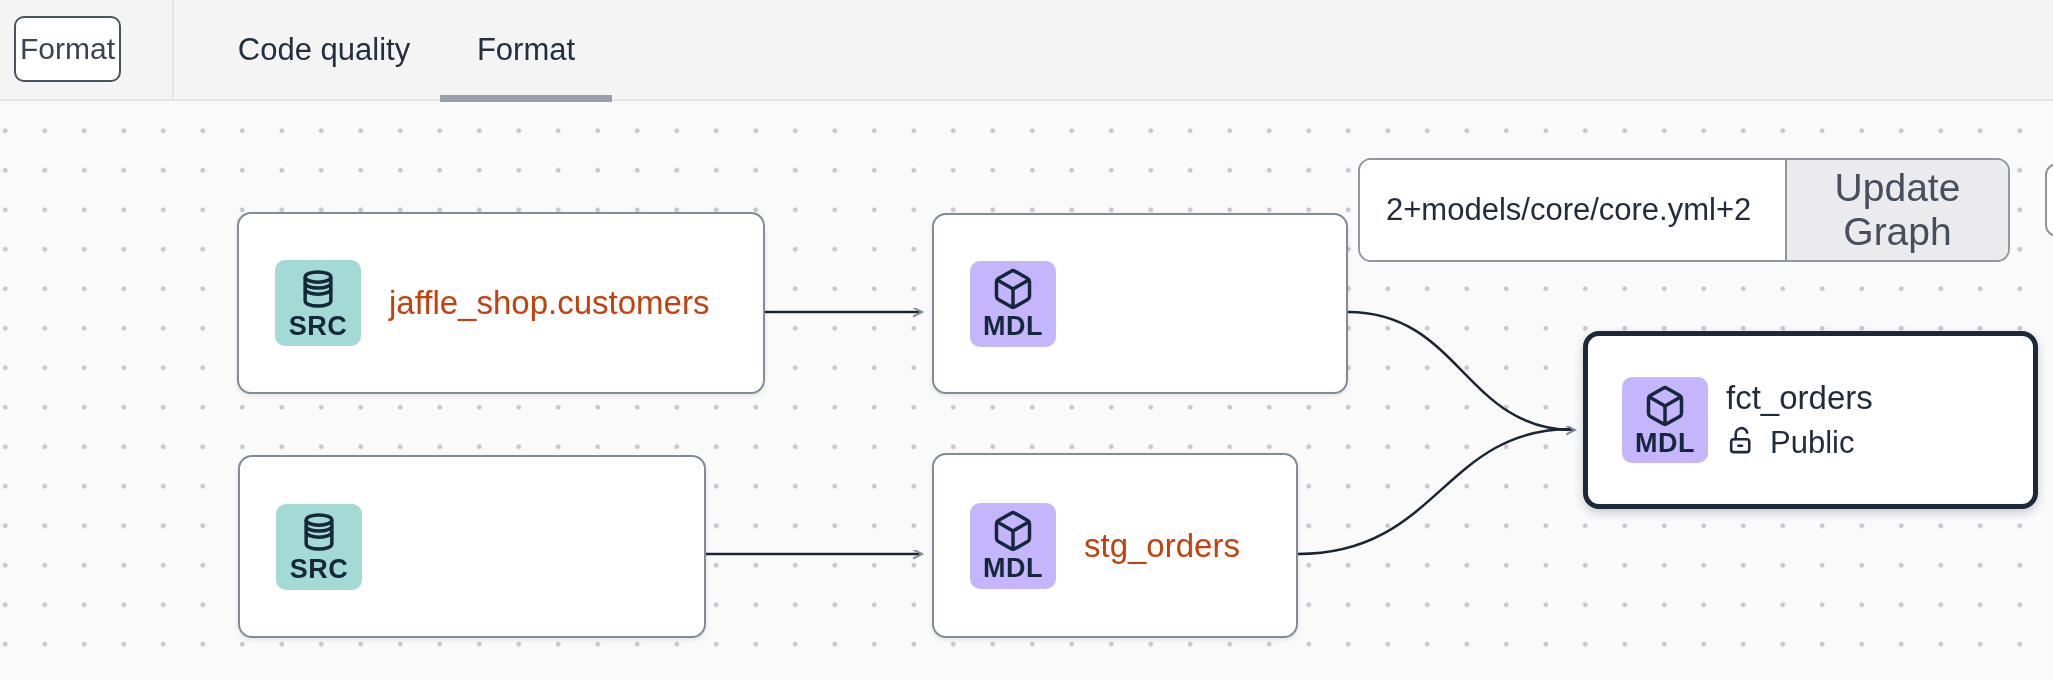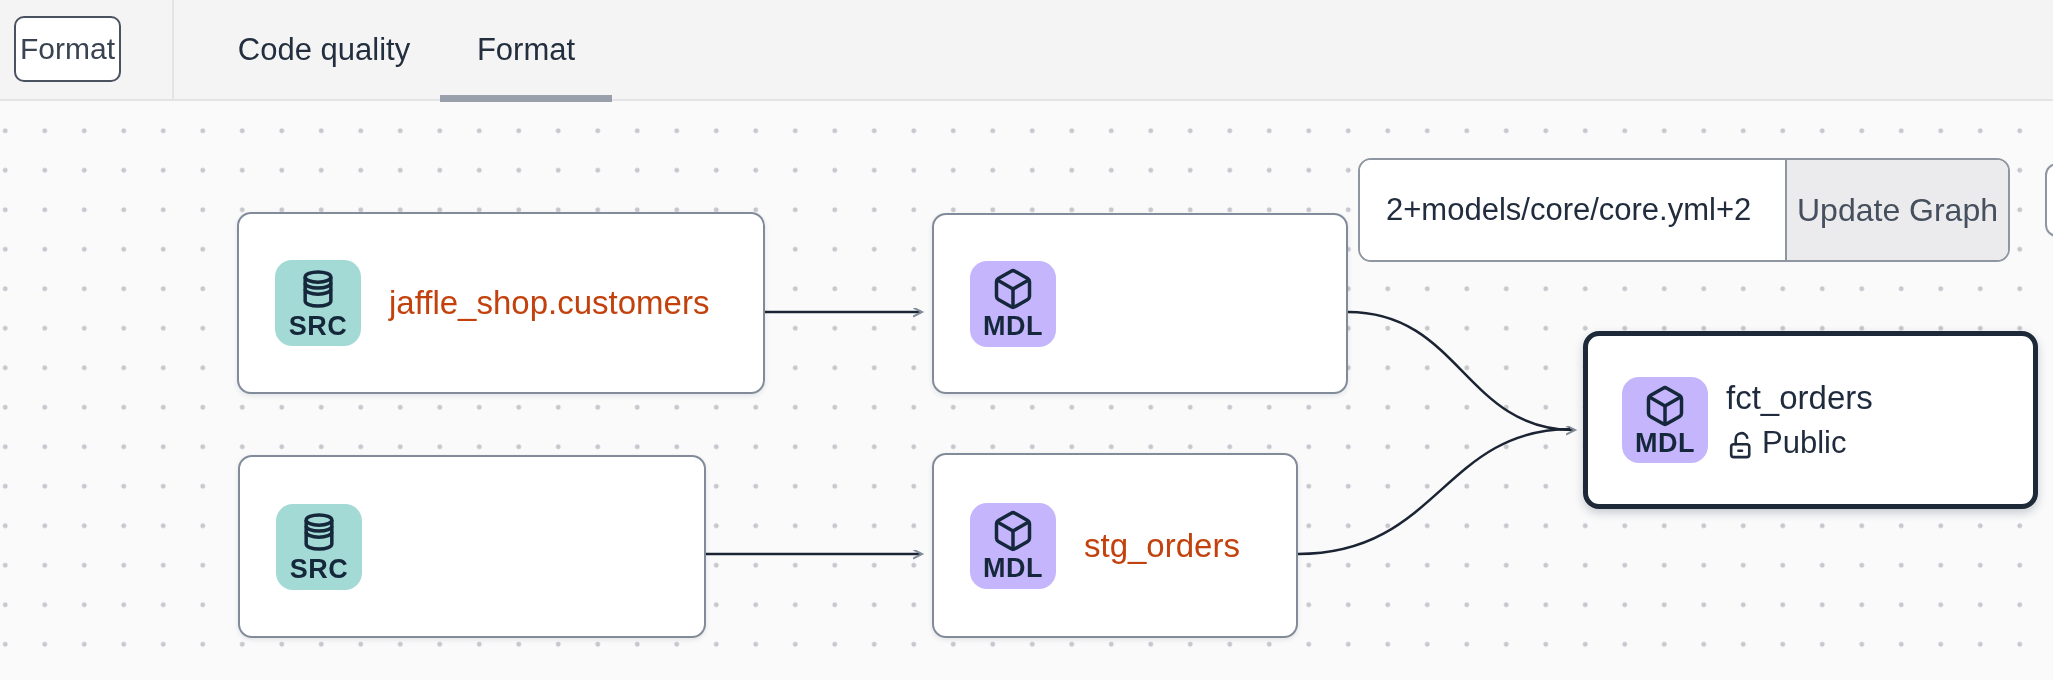--- a/index.html
+++ b/index.html
@@ -33,42 +33,42 @@
   .node { position:absolute; background:#ffffff; border:2px solid #828b99;
     border-radius:14px; display:flex; align-items:center;
     box-shadow:0 2px 5px rgba(25,35,55,.10); cursor:pointer; }
   .node-n1 { left:237px; top:109px; width:528px; height:182px; }
   .node-n2 { left:932px; top:110px; width:416px; height:181px; }
   .node-n3 { left:238px; top:352px; width:468px; height:183px; }
   .node-n4 { left:932px; top:350px; width:366px; height:185px; }
   .node-n5 { left:1583px; top:228px; width:455px; height:178px;
     border:5px solid #1d2838; border-radius:16px;
     box-shadow:0 4px 10px rgba(25,35,55,.22); }
-  .badge { width:86px; height:86px; margin-left:36px; border-radius:17px;
+  .badge { width:86px; height:86px; margin-left:36px; border-radius:10px;
     display:flex; flex-direction:column; align-items:center; justify-content:center;
     flex:none; }
   .badge-src { background:#a4dad6; }
   .badge-mdl { background:#c4b5fd; }
   .badge-label { font-size:27px; font-weight:600; letter-spacing:.5px; color:#15273a;
     line-height:1; margin-top:2px; }
   .node-title { font-size:33px; color:#c2410c; margin-left:28px; white-space:nowrap; }
   .node-n5 .badge { margin-left:34px; }
   .n5-text { margin-left:18px; display:flex; flex-direction:column; }
   .n5-title { font-size:33px; color:#1f2b3d; }
-  .access-row { display:flex; align-items:flex-end; gap:5px; margin-top:8px; }
+  .access-row { display:flex; align-items:flex-start; gap:13px; margin-top:8px; }
   .access-label { font-size:31px; color:#1f2b3d; }
 
   
   .selector-group { position:absolute; left:1358px; top:55px; width:652px; height:104px;
     border:2px solid #8f96a2; border-radius:13px; display:flex; overflow:hidden;
     background:#ffffff; }
   .selector-input { flex:1; border:none; outline:none; background:#ffffff;
     font-family:inherit; font-size:31px; color:#212d3d; padding:0 0 0 26px; }
   .update-btn { width:230px; background:#ebebed; border:none;
-    border-left:2px solid #8f96a2; font-family:inherit; font-size:32px;
+    border-left:2px solid #8f96a2; font-family:inherit; font-size:39px;
     color:#454f5d; cursor:pointer; }
   .partial-box { position:absolute; left:2045px; top:60px; width:60px; height:74px;
     background:#ffffff; border:2px solid #8f96a2; border-radius:12px; }
 
   .icon svg { display:block; }
 </style>
 </head>
 <body>
 
 <div class="topbar">

